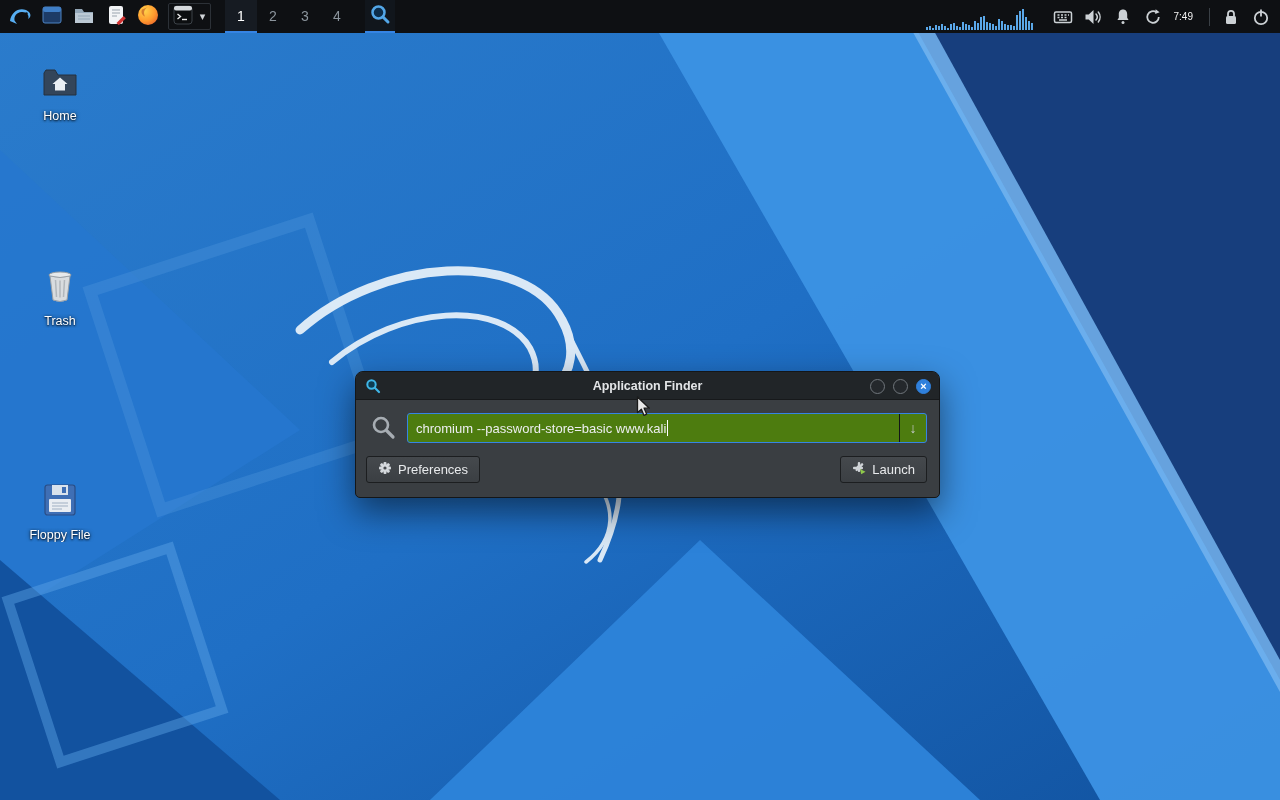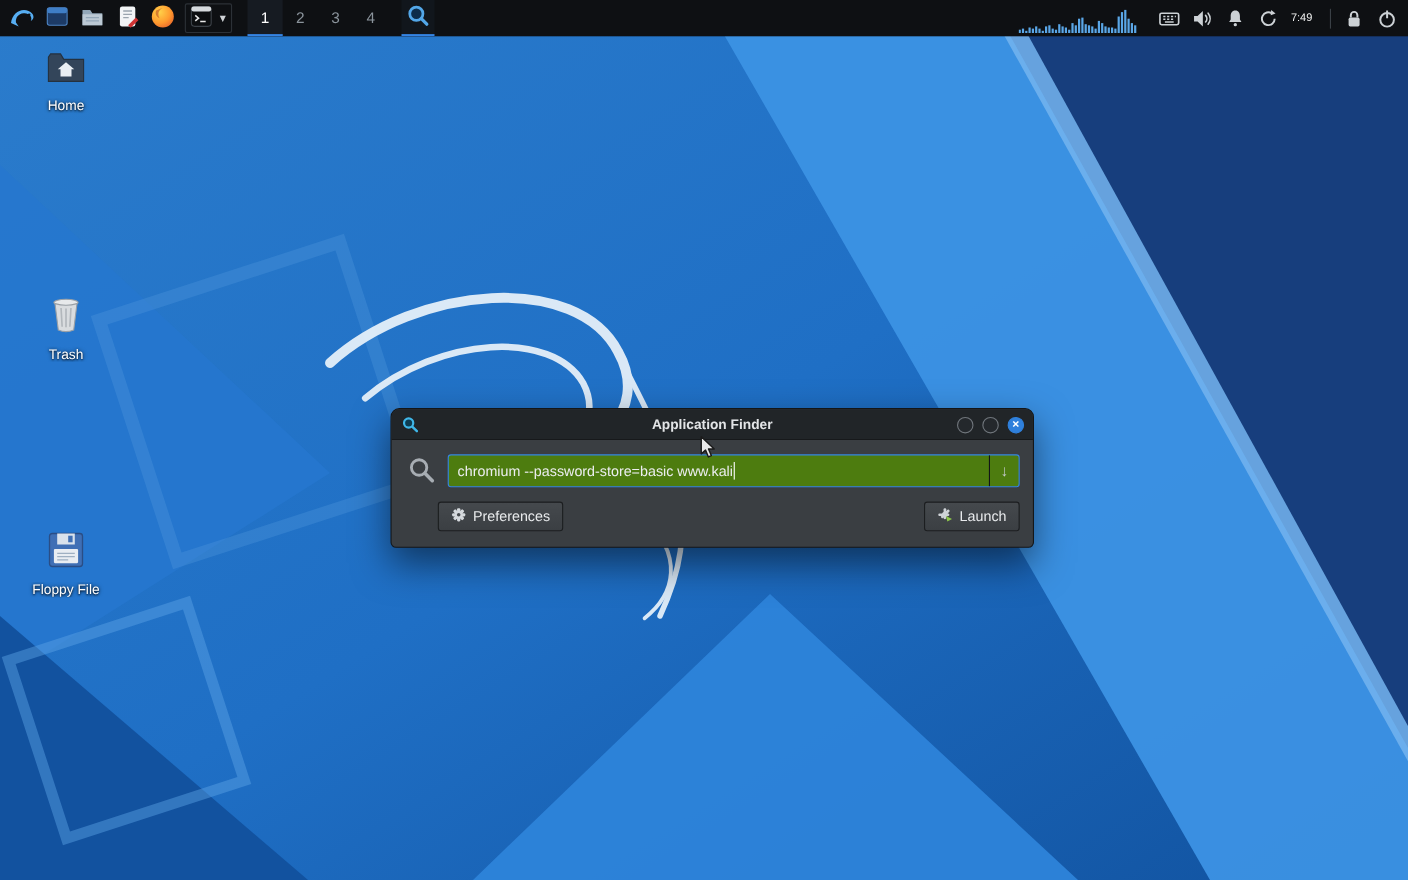--- a/index.html
+++ b/index.html
@@ -53,21 +53,21 @@
   .wbtn.close { background:#2f80dc; border-color:#2f80dc; color:#fff; font-size:11px; font-weight:bold; line-height:1; }
   .fbody { padding:13px 12px 12px 10px; }
   .srow { display:flex; align-items:center; }
   .searchicon { margin:0 9px 0 4px; display:inline-flex; }
   .input { flex:1; height:30px; background:#4d7c0f; border:1px solid #3584e4; border-radius:3px;
            display:flex; align-items:center; cursor:text; position:relative; }
   .ival { margin-left:8px; color:#eceef0; font-size:13px; white-space:nowrap; }
   .caret { display:inline-block; width:1px; height:16px; background:#ffffff; margin-left:1px; }
   .dd { position:absolute; right:0; top:0; bottom:0; width:27px; border-left:1px solid #121517;
         display:flex; align-items:center; justify-content:center; color:#c6cace; font-size:14px; cursor:pointer; }
-  .brow { display:flex; justify-content:space-between; align-items:flex-start; margin-top:13px;margin-left:32px; }
+  .brow { display:flex; justify-content:space-between; align-items:flex-start; margin-top:13px; }
   .btn { display:flex; align-items:center; gap:6px; height:27px; padding:0 11px;
          background:linear-gradient(#45494d,#3b3f43); border:1px solid #1c1e20; border-radius:3px;
          color:#e8eaec; font-size:13px; cursor:pointer; font-family:inherit; }
 
   
   .cursor { position:absolute; left:636px; top:396px; z-index:50; pointer-events:none; }
 </style>
 </head>
 <body>
 
@@ -269,21 +269,21 @@
 
       <button class="tray-icon">
         <svg width="20" height="20" viewBox="0 0 20 20">
           <circle cx="10" cy="11" r="6.2" fill="none" stroke="#ccd1d5" stroke-width="1.8"></circle>
           <line x1="10" y1="2.5" x2="10" y2="9.5" stroke="#ccd1d5" stroke-width="1.8"></line>
         </svg>
       </button>
     </div>
   </div>
 
-  <div class="dicon" style="top:40px">
+  <div class="dicon" style="top:61px">
     <span class="ic">
       <svg width="40" height="40" viewBox="0 0 40 40">
         <path d="M4 12 L4 34 L36 34 L36 14 L18 14 L15 9 L6 9 Z" fill="#33455a" stroke="#24313f" stroke-width="1"></path>
         <path d="M20 16.5 L12.5 23 H15 V29.5 H25 V23 H27.5 Z" fill="#e9eef3"></path>
       </svg>
     </span>
     <span class="lbl">Home</span>
   </div>
 
 

